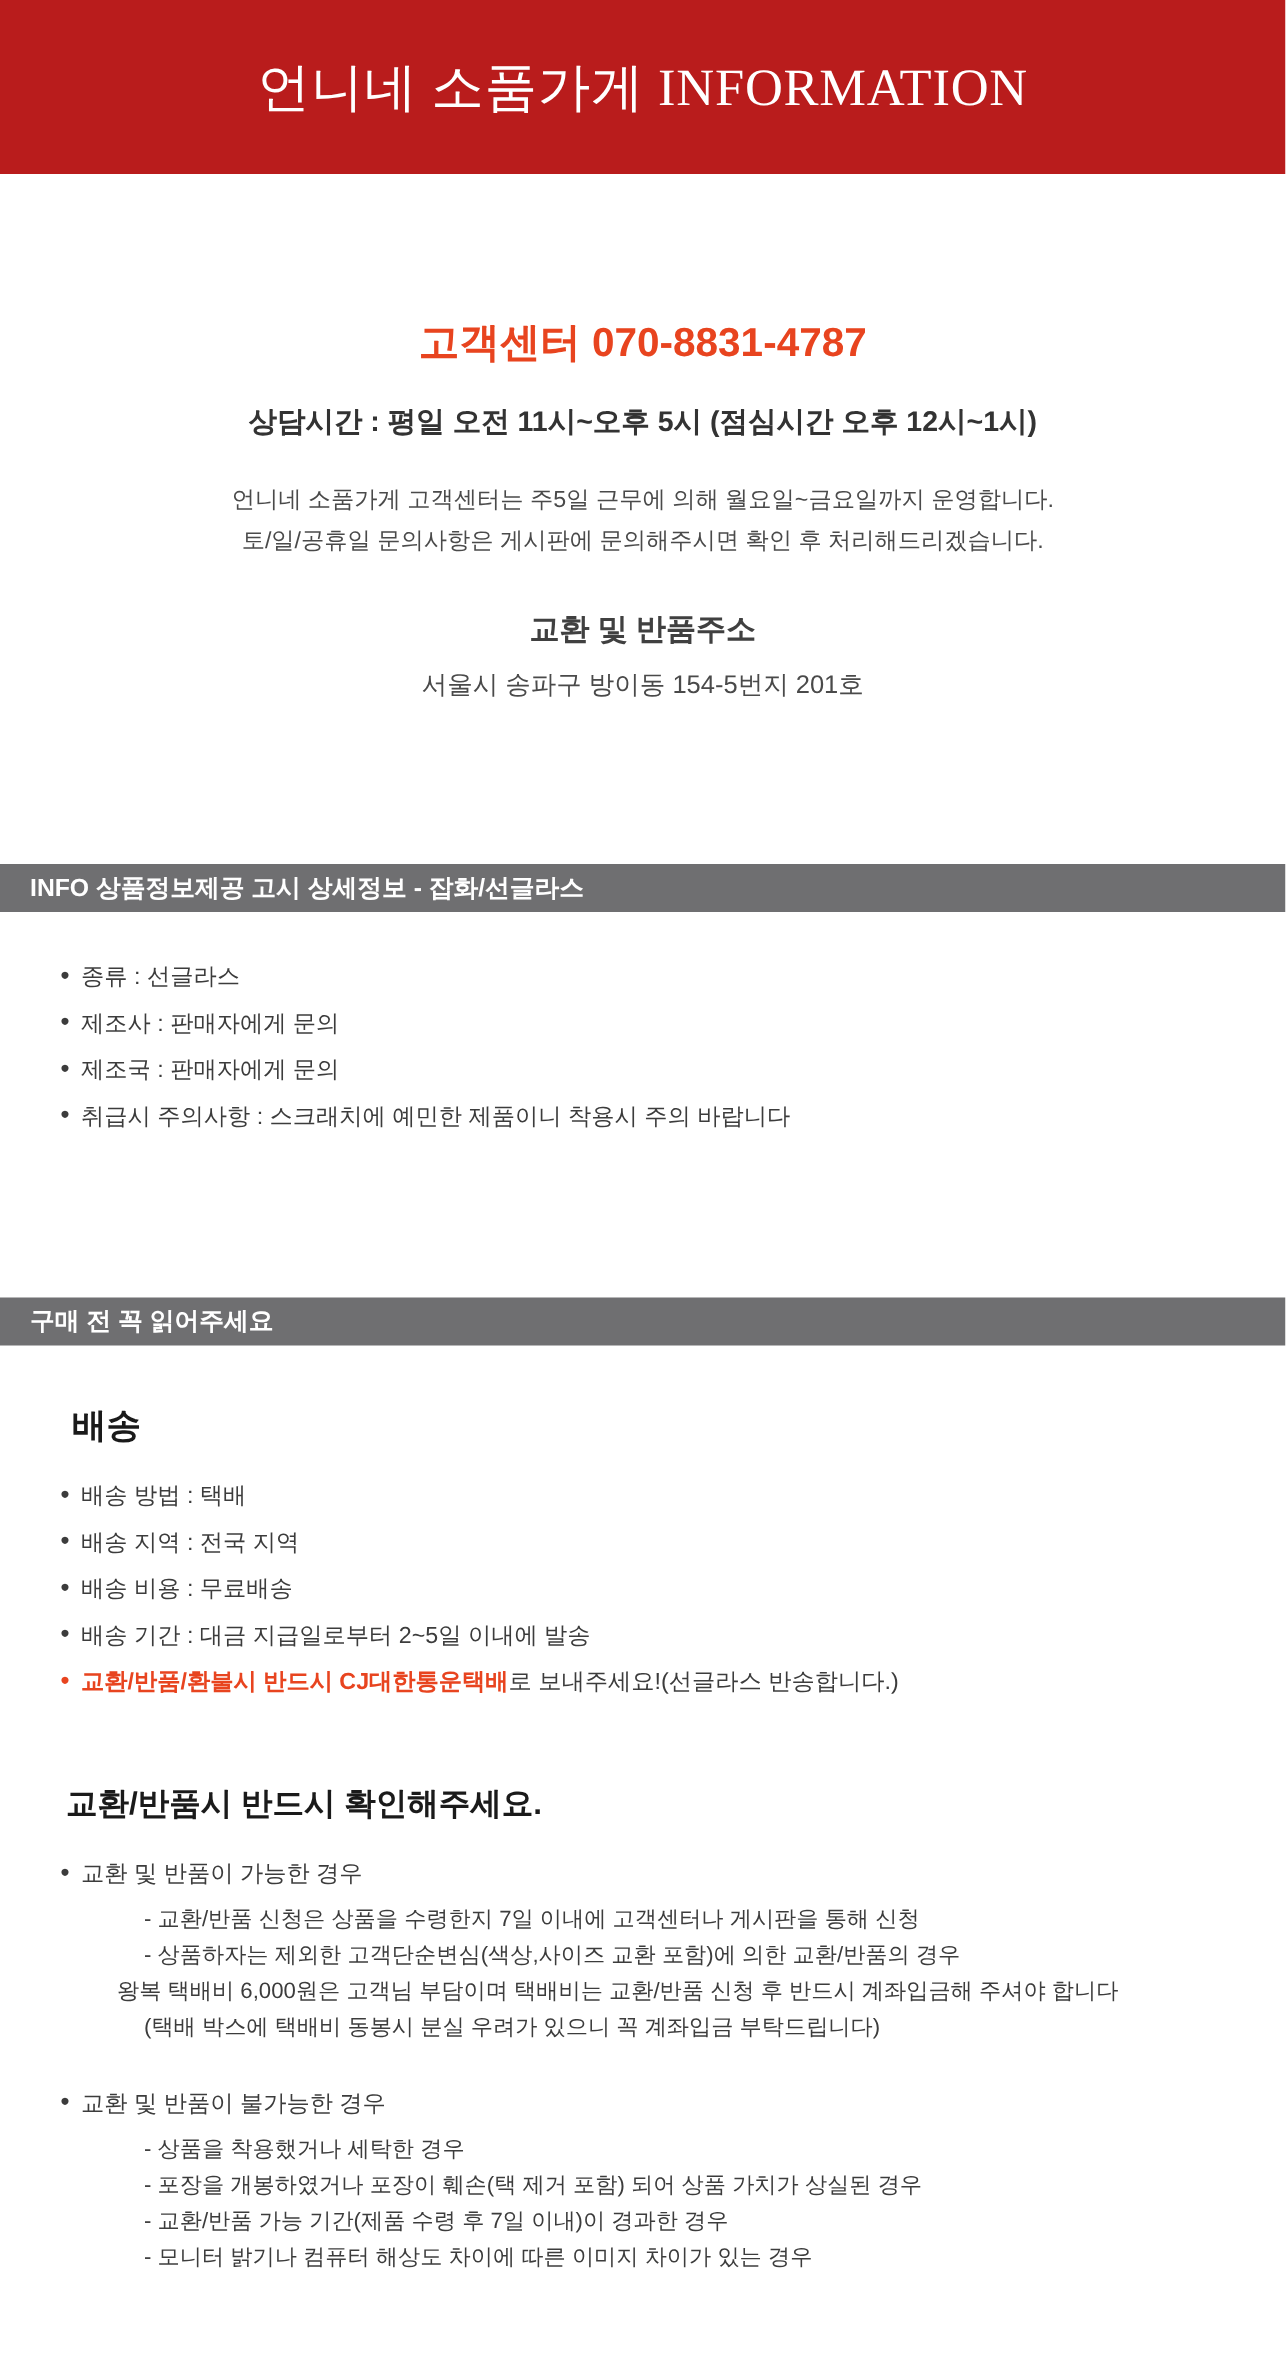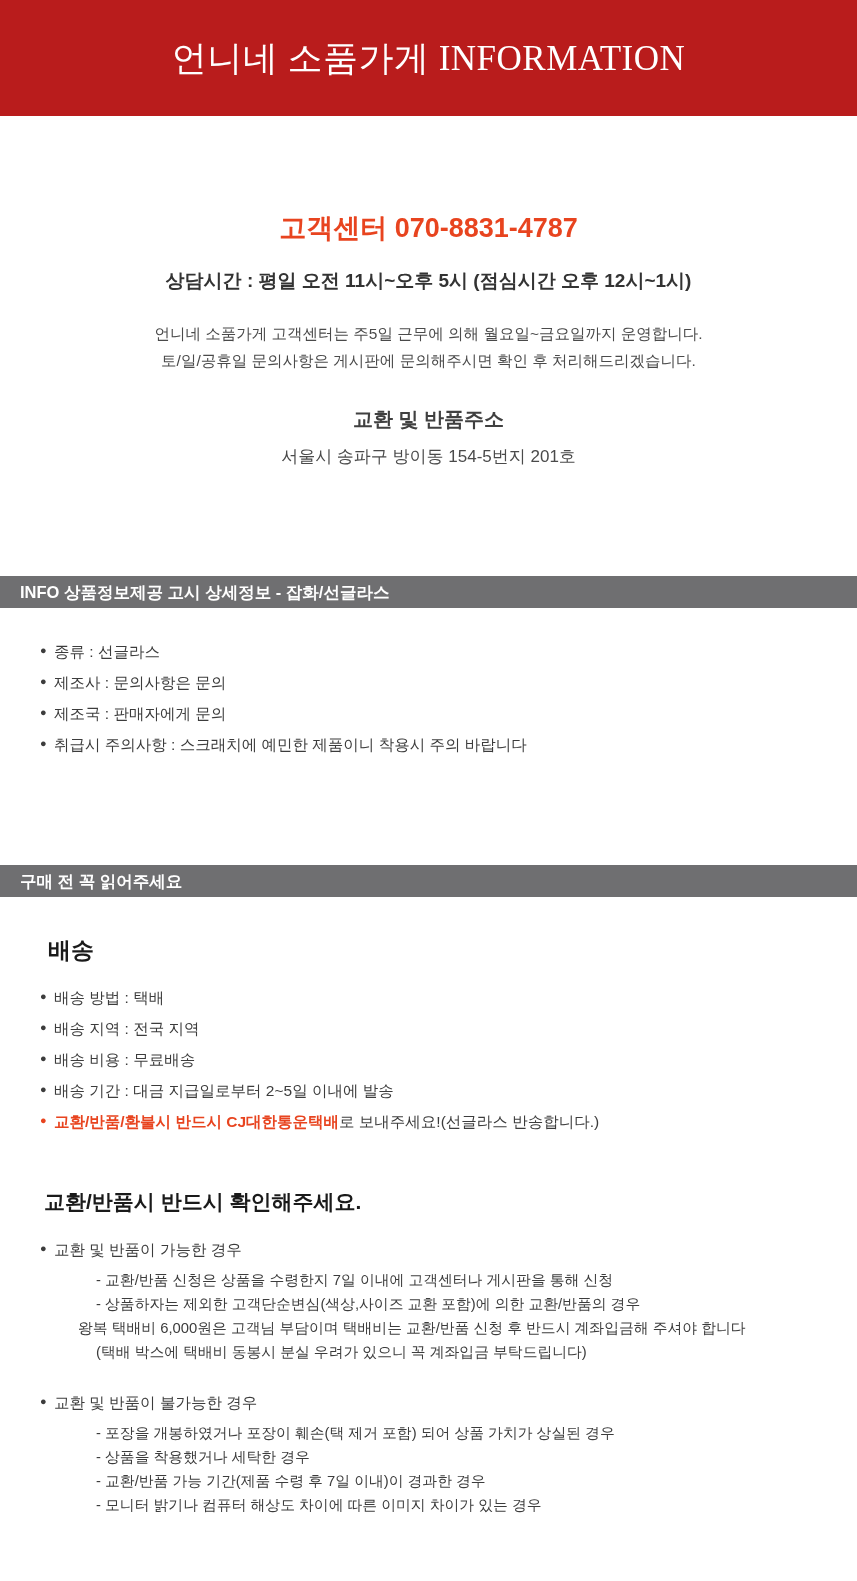--- a/index.html
+++ b/index.html
@@ -164,21 +164,21 @@
   </div>
 
   <div class="section-bar">INFO 상품정보제공 고시 상세정보 - 잡화/선글라스</div>
   <div class="list-block">
     <div class="bullet-row">
       <span class="bullet-dot">●</span>
       <span class="bullet-text">종류 : 선글라스</span>
     </div>
     <div class="bullet-row">
       <span class="bullet-dot">●</span>
-      <span class="bullet-text">제조사 : 문의사항은 문의</span>
+      <span class="bullet-text">제조사 : 판매자에게 문의</span>
     </div>
     <div class="bullet-row">
       <span class="bullet-dot">●</span>
       <span class="bullet-text">제조국 : 판매자에게 문의</span>
     </div>
     <div class="bullet-row">
       <span class="bullet-dot">●</span>
       <span class="bullet-text">취급시 주의사항 : 스크래치에 예민한 제품이니 착용시 주의 바랍니다</span>
     </div>
   </div>
@@ -223,19 +223,19 @@
   <div class="dash-line">(택배 박스에 택배비 동봉시 분실 우려가 있으니 꼭 계좌입금 부탁드립니다)</div>
 
   <div class="group-gap"></div>
 
   <div class="list-block" style="padding-top:6px;">
     <div class="bullet-row">
       <span class="bullet-dot">●</span>
       <span class="bullet-text">교환 및 반품이 불가능한 경우</span>
     </div>
   </div>
+  <div class="dash-line">- 상품을 착용했거나 세탁한 경우</div>
   <div class="dash-line">- 포장을 개봉하였거나 포장이 훼손(택 제거 포함) 되어 상품 가치가 상실된 경우</div>
-  <div class="dash-line">- 상품을 착용했거나 세탁한 경우</div>
   <div class="dash-line">- 교환/반품 가능 기간(제품 수령 후 7일 이내)이 경과한 경우</div>
   <div class="dash-line">- 모니터 밝기나 컴퓨터 해상도 차이에 따른 이미지 차이가 있는 경우</div>
 
   <div class="bottom-pad"></div>
 </div>
 
 </body></html>

